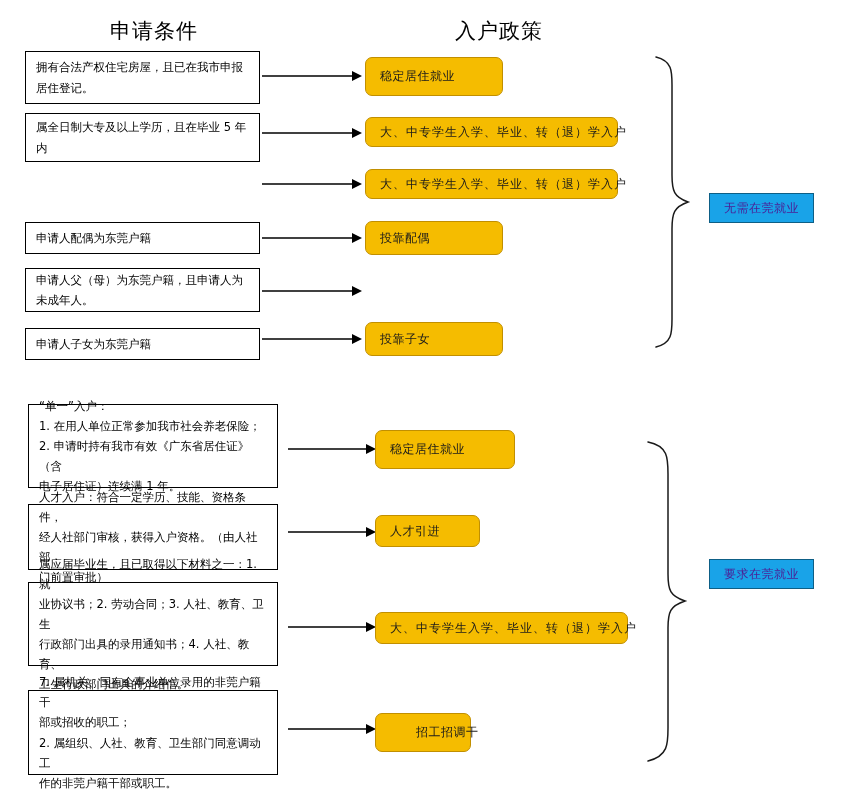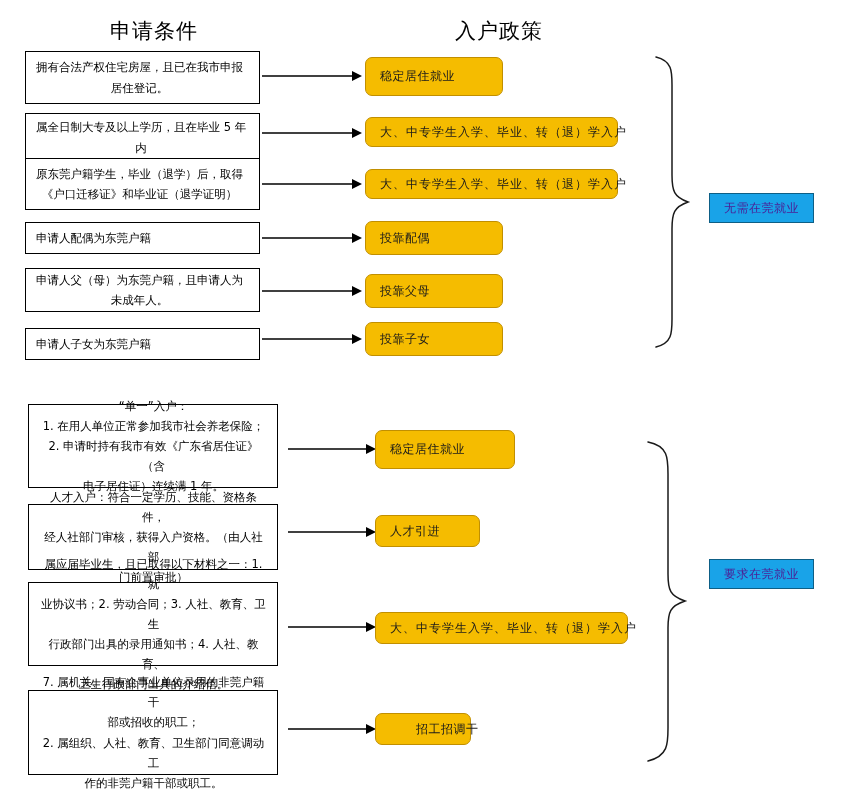--- a/index.html
+++ b/index.html
@@ -31,21 +31,20 @@
     box-sizing: border-box;
     border: 1.5px solid #000000;
     background: #ffffff;
     color: #000000;
     font-size: 11.5px;
     line-height: 1.75;
     padding: 7px 9px 7px 10px;
     white-space: pre-line;
     display: flex;
     align-items: center;
-    text-align: center;
   }
   
   .policy-pill {
     position: absolute;
     box-sizing: border-box;
     background: #F5BC00;
     border: 1.2px solid #C18F00;
     border-radius: 7px;
     color: #1a1a1a;
     font-size: 12px;
@@ -82,22 +81,20 @@
 
 <div id="canvas">
 
   <div class="col-title" style="left:110px; top:17px;">申请条件</div>
   <div class="col-title" style="left:455px; top:17px;">入户政策</div>
 
   <div class="cond-box" style="left:25px; top:51px; width:235px; height:53px;">拥有合法产权住宅房屋，且已在我市申报
 居住登记。</div>
   <div class="cond-box" style="left:25px; top:113px; width:235px; height:49px;">属全日制大专及以上学历，且在毕业 5 年
 内</div>
-  <div class="cond-box" style="left:25px; top:158px; width:235px; height:52px;">原东莞户籍学生，毕业（退学）后，取得
-《户口迁移证》和毕业证（退学证明）</div>
   <div class="cond-box" style="left:25px; top:222px; width:235px; height:32px;">申请人配偶为东莞户籍</div>
   <div class="cond-box" style="left:25px; top:268px; width:235px; height:44px;">申请人父（母）为东莞户籍，且申请人为
 未成年人。</div>
   <div class="cond-box" style="left:25px; top:328px; width:235px; height:32px;">申请人子女为东莞户籍</div>
 
   <svg class="arrow-svg" style="left:262px; top:70px;" width="100" height="12">
     <line x1="0" y1="6" x2="90" y2="6" stroke="#000" stroke-width="1.6"></line>
     <polygon points="90,1 100,6 90,11" fill="#000"></polygon>
   </svg>
   <svg class="arrow-svg" style="left:262px; top:127px;" width="100" height="12">
@@ -118,21 +115,20 @@
   </svg>
   <svg class="arrow-svg" style="left:262px; top:333px;" width="100" height="12">
     <line x1="0" y1="6" x2="90" y2="6" stroke="#000" stroke-width="1.6"></line>
     <polygon points="90,1 100,6 90,11" fill="#000"></polygon>
   </svg>
 
   <div class="policy-pill" style="left:365px; top:57px; width:138px; height:39px;">稳定居住就业</div>
   <div class="policy-pill wide" style="left:365px; top:117px; width:253px; height:30px;">大、中专学生入学、毕业、转（退）学入户</div>
   <div class="policy-pill wide" style="left:365px; top:169px; width:253px; height:30px;">大、中专学生入学、毕业、转（退）学入户</div>
   <div class="policy-pill" style="left:365px; top:221px; width:138px; height:34px;">投靠配偶</div>
-  <div class="policy-pill" style="left:365px; top:274px; width:138px; height:34px;">投靠父母</div>
   <div class="policy-pill" style="left:365px; top:322px; width:138px; height:34px;">投靠子女</div>
 
   <svg class="brace-svg" style="left:648px; top:55px;" width="60" height="295">
     <path d="M 8,2
              C 24,6 24,16 24,30
              L 24,120
              C 24,136 26,142 40,147
              C 26,152 24,158 24,174
              L 24,264
              C 24,278 24,288 8,292" fill="none" stroke="#1a1a1a" stroke-width="1.5" stroke-linecap="round"></path>
@@ -169,21 +165,21 @@
     <polygon points="78,1 88,6 78,11" fill="#000"></polygon>
   </svg>
   <svg class="arrow-svg" style="left:288px; top:723px;" width="88" height="12">
     <line x1="0" y1="6" x2="78" y2="6" stroke="#000" stroke-width="1.6"></line>
     <polygon points="78,1 88,6 78,11" fill="#000"></polygon>
   </svg>
 
   <div class="policy-pill" style="left:375px; top:430px; width:140px; height:39px;">稳定居住就业</div>
   <div class="policy-pill" style="left:375px; top:515px; width:105px; height:32px;">人才引进</div>
   <div class="policy-pill wide" style="left:375px; top:612px; width:253px; height:32px;">大、中专学生入学、毕业、转（退）学入户</div>
-  <div class="policy-pill" style="left:375px; top:713px; width:96px; height:32px;padding-left:40px;">招工招调干</div>
+  <div class="policy-pill" style="left:375px; top:713px; width:96px; height:39px;padding-left:40px;">招工招调干</div>
 
   <svg class="brace-svg" style="left:638px; top:440px;" width="70" height="325">
     <path d="M 10,2
              C 30,6 30,18 30,34
              L 30,134
              C 30,150 32,156 47,161
              C 32,166 30,172 30,188
              L 30,288
              C 30,304 30,316 10,321" fill="none" stroke="#1a1a1a" stroke-width="1.5" stroke-linecap="round"></path>
   </svg>

